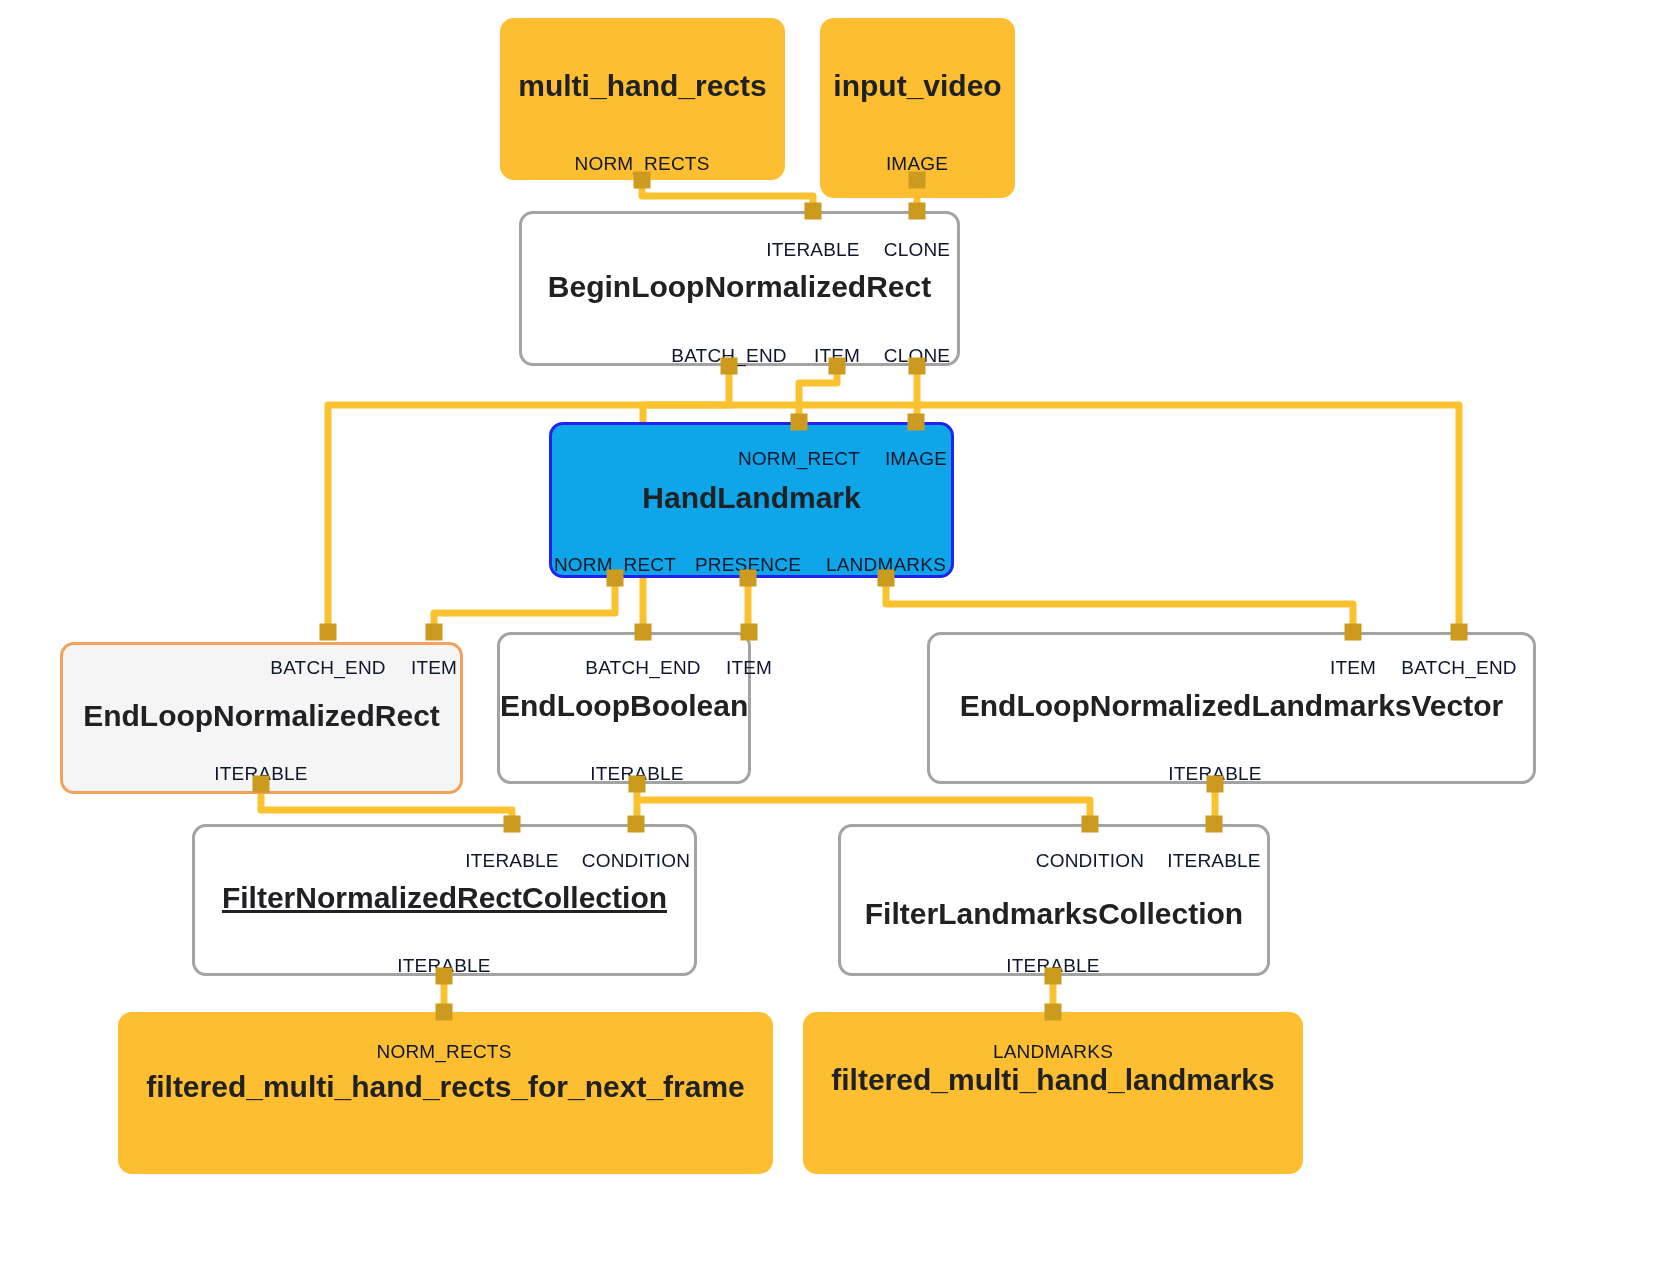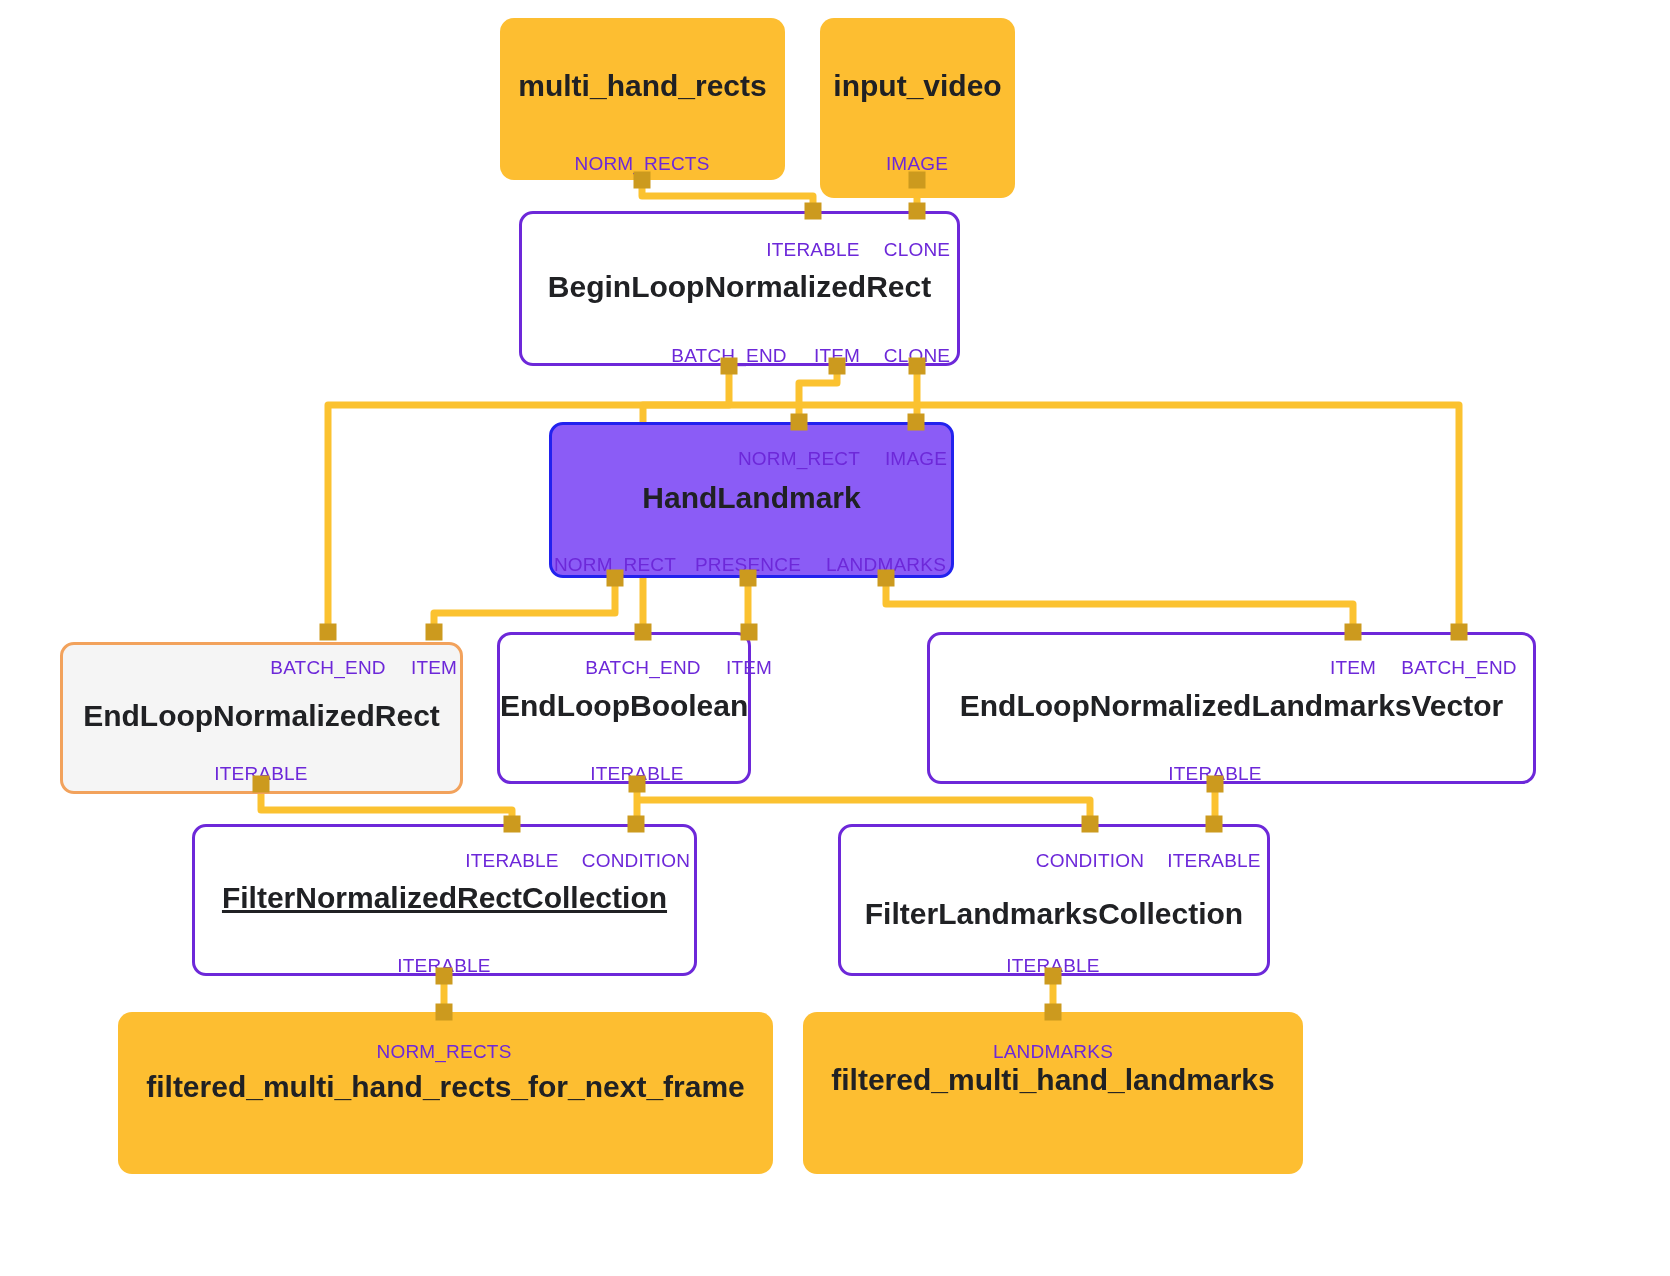--- a/index.html
+++ b/index.html
@@ -3,25 +3,25 @@
 <meta charset="utf-8">
 <style>
   html,body{margin:0;padding:0;background:#ffffff;}
   body{font-family:"Liberation Sans",sans-serif;}
   #stage{position:relative;width:1670px;height:1276px;background:#fff;overflow:hidden;}
   #wires{position:absolute;left:0;top:0;width:1670px;height:1276px;}
   .node{position:absolute;box-sizing:border-box;border-radius:14px;}
   .node .title{position:absolute;left:0;right:0;text-align:center;font-weight:bold;color:#202124;white-space:nowrap;}
   .stream{background:#FDBE31;border:none;}
   .stream .title{font-size:30px;}
-  .calc{background:#ffffff;border:3px solid #6d28d9;}
+  .calc{background:#ffffff;border:3px solid #a3a3a3;}
   .calc .title{font-size:30px;}
   .calc.selected{background:#F5F5F5;border:3px solid #F2A25C;margin-top:10px;}
-  .calc.active{background:#8b5cf6;border:3px solid #2222EE;}
-  .port-lbl{position:absolute;font-size:19px;color:#6d28d9;white-space:nowrap;transform:translateX(-50%);letter-spacing:.2px;text-align:center;}
+  .calc.active{background:#0ea5e9;border:3px solid #2222EE;}
+  .port-lbl{position:absolute;font-size:19px;color:#0f172a;white-space:nowrap;transform:translateX(-50%);letter-spacing:.2px;text-align:center;}
   .pad{position:absolute;width:17px;height:17px;background:#CC9A1E;transform:translate(-50%,-50%);}
 </style>
 </head>
 <body>
 
 <div id="stage">
   <svg id="wires" viewBox="0 0 1670 1276" xmlns="http://www.w3.org/2000/svg">
       <path d="M 642 179 L 642 196 L 813 196 L 813 212" fill="none" stroke="#FBC230" stroke-width="7" stroke-linecap="butt" stroke-linejoin="round"></path>
       <path d="M 917 179 L 917 212" fill="none" stroke="#FBC230" stroke-width="7" stroke-linecap="butt" stroke-linejoin="round"></path>
       <path d="M 837 367 L 837 383 L 799 383 L 799 423" fill="none" stroke="#FBC230" stroke-width="7" stroke-linecap="butt" stroke-linejoin="round"></path>

